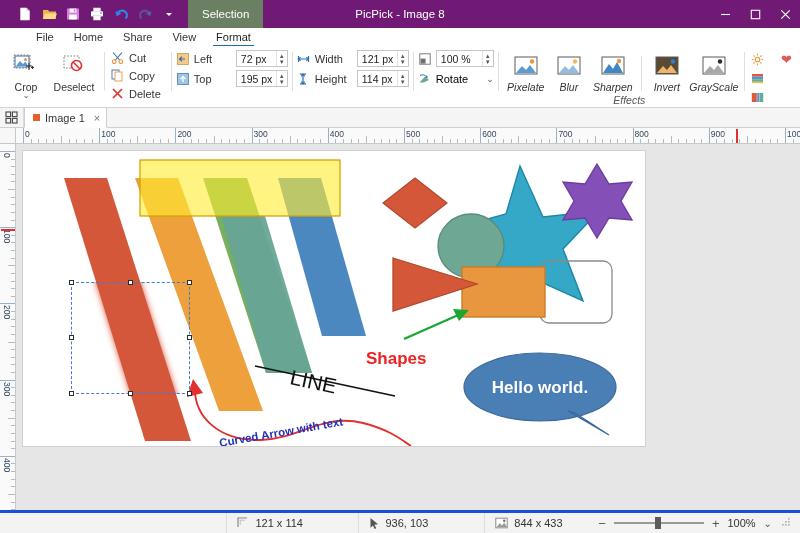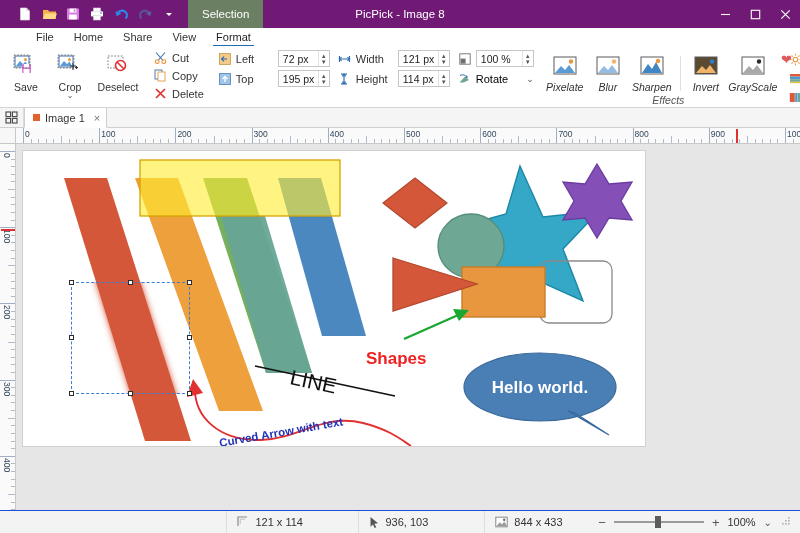--- a/index.html
+++ b/index.html
@@ -121,21 +121,21 @@
   .rlabel { position: absolute; font-size: 8.5px; color: #33475e; font-family: "Liberation Sans", sans-serif; }
   .vlabel { position: absolute; font-size: 8.5px; color: #33475e; writing-mode: vertical-rl; }
   .posmark { position: absolute; background: #e03030; }
 
   
   .marquee { position: absolute; border: 1px dashed #3b7dd8; }
   .handle { position: absolute; width: 5px; height: 5px; background: #ffffff; border: 1px solid #2c2c2c; }
 
   
   .statusbar {
-    height: 23px; background: #f3f3f3; border-top: 1px solid #1d4ed8;
+    height: 23px; background: #f3f3f3; border-top: 3px solid #1d4ed8;
     display: flex; align-items: center; flex: none; font-size: 11px; color: #333;
   }
   .st-sec { display: flex; align-items: center; gap: 6px; padding: 0 10px; height: 100%;
     border-left: 1px solid #dedede; }
   .st-first { border-left: none; }
   .zoomctl { margin-left: auto; display: flex; align-items: center; gap: 8px; padding-right: 6px; }
   .sliderwrap { width: 90px; height: 12px; position: relative; display: flex; align-items: center; }
   .slidertrack { width: 100%; height: 2px; background: #9a9a9a; }
   .sliderknob { position: absolute; left: 41px; width: 6px; height: 12px; background: #5b5b5b; }
   .zoompct { font-size: 11px; color: #333; }
@@ -224,36 +224,20 @@
     <div class="menuitem">File</div>
     <div class="menuitem">Home</div>
     <div class="menuitem">Share</div>
     <div class="menuitem">View</div>
     <div class="menuitem active">Format</div>
   </div>
 
   <div class="ribbon">
 
     <div class="rgroup" style="padding-left:4px;">
-      <div class="bigbtn">
-        <div class="ic">
-          <svg class="icn" width="26" height="24" viewBox="0 0 26 24">
-            <rect x="2" y="2" width="14" height="11" fill="#ffffff" stroke="#3f6fa8" stroke-width="1"></rect>
-            <path d="M3 12l4-5 3 3 2.5-2.5L15 12z" fill="#5b9bd5"></path>
-            <circle cx="12.5" cy="5.5" r="1.5" fill="#e8973f"></circle>
-            <rect x="9" y="10" width="9" height="9" fill="#d87de0"></rect>
-            <rect x="11" y="10" width="5" height="3.4" fill="#ffffff"></rect>
-            <rect x="10.6" y="15" width="5.8" height="4" fill="#ffffff"></rect>
-            <g stroke="#555" stroke-width="0.8" stroke-dasharray="1.6 1.6" fill="none">
-              <rect x="1" y="1" width="16" height="13"></rect>
-            </g>
-          </svg>
-        </div>
-        <div class="lb">Save</div>
-      </div>
 
       <div class="bigbtn">
         <div class="ic">
           <svg class="icn" width="26" height="24" viewBox="0 0 26 24">
             <rect x="2" y="2" width="14" height="11" fill="#ffffff" stroke="#3f6fa8" stroke-width="1"></rect>
             <path d="M3 12l4-5 3 3 2.5-2.5L15 12z" fill="#5b9bd5"></path>
             <circle cx="12.5" cy="5.5" r="1.5" fill="#e8973f"></circle>
             <g stroke="#555" stroke-width="0.8" stroke-dasharray="1.6 1.6" fill="none">
               <rect x="1" y="1" width="16" height="13"></rect>
             </g>

